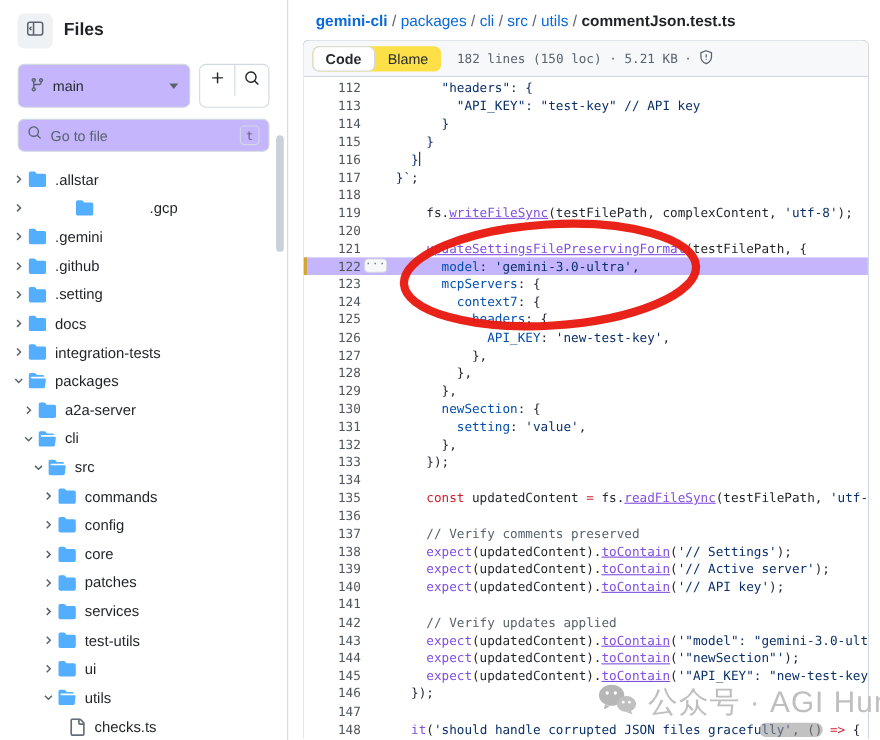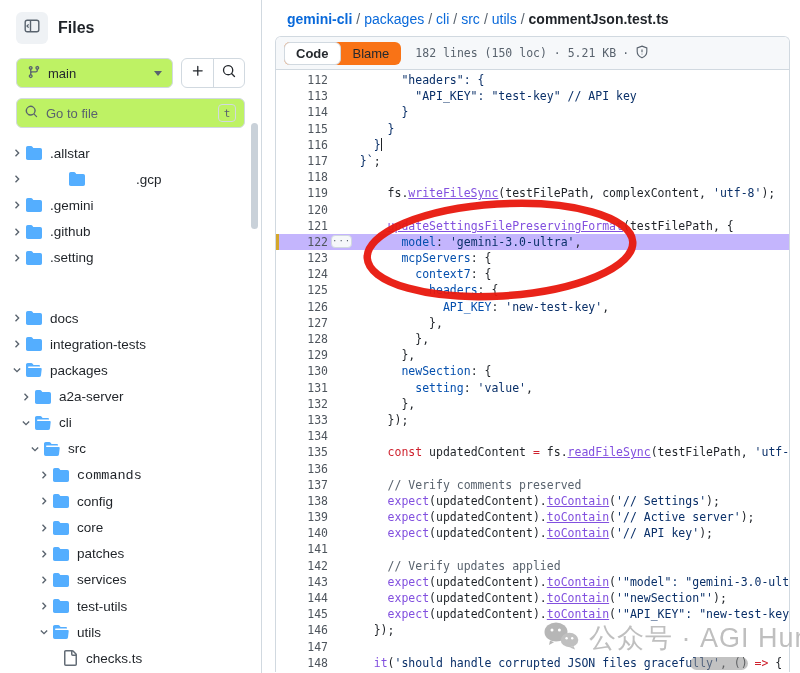--- a/index.html
+++ b/index.html
@@ -7,30 +7,30 @@
     font-family:"Liberation Sans", sans-serif; color:#1f2328; }
 
   
   .sidebar { position:absolute; left:0; top:0; width:262px; height:673px;
     background:#fff; border-right:1px solid #d1d9e0; }
   .sb-head { display:flex; align-items:center; gap:10px; padding:12px 16px 10px; }
   .icon-btn { width:32px; height:32px; border-radius:6px; background:#eff2f5;
     display:flex; align-items:center; justify-content:center; cursor:pointer; }
   .sb-title { font-weight:700; font-size:16px; }
   .sb-controls { display:flex; gap:8px; padding:4px 16px 0; }
-  .branch-btn { flex:1; display:flex; align-items:center; gap:7px; height:30px;
-    padding:0 10px; border:1px solid #d1d9e0; border-radius:6px; background:#bef264;
+  .branch-btn { flex:1; display:flex; align-items:center; gap:7px; height:40px;
+    padding:0 10px; border:1px solid #d1d9e0; border-radius:6px; background:#c4b5fd;
     font-size:13px; color:#25292e; cursor:pointer; }
   .caret { margin-left:auto; width:0; height:0; border-left:4px solid transparent;
     border-right:4px solid transparent; border-top:5px solid #59636e; }
   .btn-group { display:flex; border:1px solid #d1d9e0; border-radius:6px; overflow:hidden; background:#fff; }
   .bg-btn { width:31px; height:28px; display:flex; align-items:center; justify-content:center; cursor:pointer; }
   .bg-btn + .bg-btn { border-left:1px solid #d1d9e0; }
   .sb-search { margin:10px 16px 4px; height:30px; border:1px solid #d1d9e0; border-radius:6px;
-    display:flex; align-items:center; padding:0 8px; gap:8px; background:#bef264; cursor:text; }
+    display:flex; align-items:center; padding:0 8px; gap:8px; background:#c4b5fd; cursor:text; }
   .sb-search .ph { font-size:13px; color:#59636e; }
   .kbd { margin-left:auto; width:18px; height:18px; border:1px solid #d1d9e0; border-radius:4px;
     font-family:"DejaVu Sans Mono",monospace; font-size:11px; color:#59636e;
     display:flex; align-items:center; justify-content:center; }
   .tree { padding:8px 8px 0; }
   .tree-row { display:flex; align-items:center; height:26.2px; font-size:13.5px;
     border-radius:6px; cursor:pointer; }
   .chev { width:18px; flex:0 0 18px; display:flex; justify-content:center; align-items:center; }
   .t-icon { width:16px; height:16px; flex:0 0 16px; margin-right:8px; }
   .sb-scrollbar { position:absolute; right:3px; top:123px; width:7px; height:106px;
@@ -41,21 +41,21 @@
   .breadcrumb { padding:11px 24px 9px; font-size:14px; white-space:nowrap; }
   .breadcrumb a { color:#0969da; text-decoration:none; cursor:pointer; }
   .bc-repo { font-weight:600; }
   .bc-sep { color:#59636e; padding:0 4px; }
   .bc-file { font-weight:600; color:#1f2328; }
 
   .card { margin:0 10px 0 12px; border:1px solid #d1d9e0; border-bottom:none;
     border-radius:6px 6px 0 0; height:636px; overflow:hidden; }
   .card-head { height:33px; display:flex; align-items:center; gap:14px; padding:0 8px;
     background:#f6f8fa; border-bottom:1px solid #d1d9e0; }
-  .seg { display:flex; background:#f97316; border-radius:6px; }
+  .seg { display:flex; background:#fde047; border-radius:6px; }
   .seg-btn { padding:4px 12px; font-size:13px; color:#25292e; border-radius:6px; cursor:pointer; }
   .seg-btn.active { background:#fff; border:1px solid #d1d9e0; font-weight:600; padding:3px 11px; }
   .meta { font-family:"DejaVu Sans Mono",monospace; font-size:11.5px; color:#59636e;
     display:flex; align-items:center; gap:6px; }
 
   .code { position:relative; padding-top:2px; font-family:"DejaVu Sans Mono",monospace;
     font-size:11.5px; line-height:16.2px; }
   .cl { display:flex; height:16.2px; position:relative; }
   .cl.hl { background:#c4b5fd; }
   .cl.hl::before { content:""; position:absolute; left:0; top:0; bottom:0; width:3px; background:#d4a72c; }
@@ -188,21 +188,21 @@
         <span class="chev">
           <svg width="12" height="12" viewBox="0 0 16 16" fill="none" stroke="#59636e" stroke-width="1.8">
             <path d="M6 3.8 10.2 8 6 12.2"></path>
           </svg>
         </span>
         <span class="t-icon"><svg width="16" height="16" viewBox="0 0 16 16" fill="#54aeff">
             <path d="M1.75 1A1.75 1.75 0 0 0 0 2.75v10.5C0 14.216.784 15 1.75 15h12.5A1.75 1.75 0 0 0 16 13.25v-8.5A1.75 1.75 0 0 0 14.25 3H7.5a.25.25 0 0 1-.2-.1l-.9-1.2C6.07 1.26 5.55 1 5 1H1.75Z"></path>
           </svg></span>
         <span>.setting</span>
       </div>
-      <div class="tree-row" style="padding-left: 0px; margin-top: 34px;">
+      <div class="tree-row" style="padding-left: 0px;">
         <span class="chev">
           <svg width="12" height="12" viewBox="0 0 16 16" fill="none" stroke="#59636e" stroke-width="1.8">
             <path d="M6 3.8 10.2 8 6 12.2"></path>
           </svg>
         </span>
         <span class="t-icon"><svg width="16" height="16" viewBox="0 0 16 16" fill="#54aeff">
             <path d="M1.75 1A1.75 1.75 0 0 0 0 2.75v10.5C0 14.216.784 15 1.75 15h12.5A1.75 1.75 0 0 0 16 13.25v-8.5A1.75 1.75 0 0 0 14.25 3H7.5a.25.25 0 0 1-.2-.1l-.9-1.2C6.07 1.26 5.55 1 5 1H1.75Z"></path>
           </svg></span>
         <span>docs</span>
       </div>
@@ -254,21 +254,21 @@
         <span class="chev">
           <svg width="12" height="12" viewBox="0 0 16 16" fill="none" stroke="#59636e" stroke-width="1.8">
             <path d="M3.8 6 8 10.2 12.2 6"></path>
           </svg>
         </span>
         <span class="t-icon"><svg width="16" height="16" viewBox="0 0 16 16" fill="#54aeff">
             <path d="M.513 1.513A1.75 1.75 0 0 1 1.75 1h3.5c.55 0 1.07.26 1.4.7l.9 1.2a.25.25 0 0 0 .2.1H13a1 1 0 0 1 1 1v.5H2.75a.75.75 0 0 0 0 1.5h11.978a1 1 0 0 1 .994 1.117L15 13.25A1.75 1.75 0 0 1 13.25 15H1.75A1.75 1.75 0 0 1 0 13.25V2.75c0-.464.184-.909.513-1.237Z"></path>
           </svg></span>
         <span>src</span>
       </div>
-      <div class="tree-row" style="padding-left: 27px; font-family: Liberation Mono, monospace;">
+      <div class="tree-row" style="padding-left: 27px;">
         <span class="chev">
           <svg width="12" height="12" viewBox="0 0 16 16" fill="none" stroke="#59636e" stroke-width="1.8">
             <path d="M6 3.8 10.2 8 6 12.2"></path>
           </svg>
         </span>
         <span class="t-icon"><svg width="16" height="16" viewBox="0 0 16 16" fill="#54aeff">
             <path d="M1.75 1A1.75 1.75 0 0 0 0 2.75v10.5C0 14.216.784 15 1.75 15h12.5A1.75 1.75 0 0 0 16 13.25v-8.5A1.75 1.75 0 0 0 14.25 3H7.5a.25.25 0 0 1-.2-.1l-.9-1.2C6.07 1.26 5.55 1 5 1H1.75Z"></path>
           </svg></span>
         <span>commands</span>
       </div>
@@ -319,20 +319,31 @@
       <div class="tree-row" style="padding-left: 27px;">
         <span class="chev">
           <svg width="12" height="12" viewBox="0 0 16 16" fill="none" stroke="#59636e" stroke-width="1.8">
             <path d="M6 3.8 10.2 8 6 12.2"></path>
           </svg>
         </span>
         <span class="t-icon"><svg width="16" height="16" viewBox="0 0 16 16" fill="#54aeff">
             <path d="M1.75 1A1.75 1.75 0 0 0 0 2.75v10.5C0 14.216.784 15 1.75 15h12.5A1.75 1.75 0 0 0 16 13.25v-8.5A1.75 1.75 0 0 0 14.25 3H7.5a.25.25 0 0 1-.2-.1l-.9-1.2C6.07 1.26 5.55 1 5 1H1.75Z"></path>
           </svg></span>
         <span>test-utils</span>
+      </div>
+      <div class="tree-row" style="padding-left: 27px;">
+        <span class="chev">
+          <svg width="12" height="12" viewBox="0 0 16 16" fill="none" stroke="#59636e" stroke-width="1.8">
+            <path d="M6 3.8 10.2 8 6 12.2"></path>
+          </svg>
+        </span>
+        <span class="t-icon"><svg width="16" height="16" viewBox="0 0 16 16" fill="#54aeff">
+            <path d="M1.75 1A1.75 1.75 0 0 0 0 2.75v10.5C0 14.216.784 15 1.75 15h12.5A1.75 1.75 0 0 0 16 13.25v-8.5A1.75 1.75 0 0 0 14.25 3H7.5a.25.25 0 0 1-.2-.1l-.9-1.2C6.07 1.26 5.55 1 5 1H1.75Z"></path>
+          </svg></span>
+        <span>ui</span>
       </div>
       <div class="tree-row" style="padding-left: 27px;">
         <span class="chev">
           <svg width="12" height="12" viewBox="0 0 16 16" fill="none" stroke="#59636e" stroke-width="1.8">
             <path d="M3.8 6 8 10.2 12.2 6"></path>
           </svg>
         </span>
         <span class="t-icon"><svg width="16" height="16" viewBox="0 0 16 16" fill="#54aeff">
             <path d="M.513 1.513A1.75 1.75 0 0 1 1.75 1h3.5c.55 0 1.07.26 1.4.7l.9 1.2a.25.25 0 0 0 .2.1H13a1 1 0 0 1 1 1v.5H2.75a.75.75 0 0 0 0 1.5h11.978a1 1 0 0 1 .994 1.117L15 13.25A1.75 1.75 0 0 1 13.25 15H1.75A1.75 1.75 0 0 1 0 13.25V2.75c0-.464.184-.909.513-1.237Z"></path>
           </svg></span>

